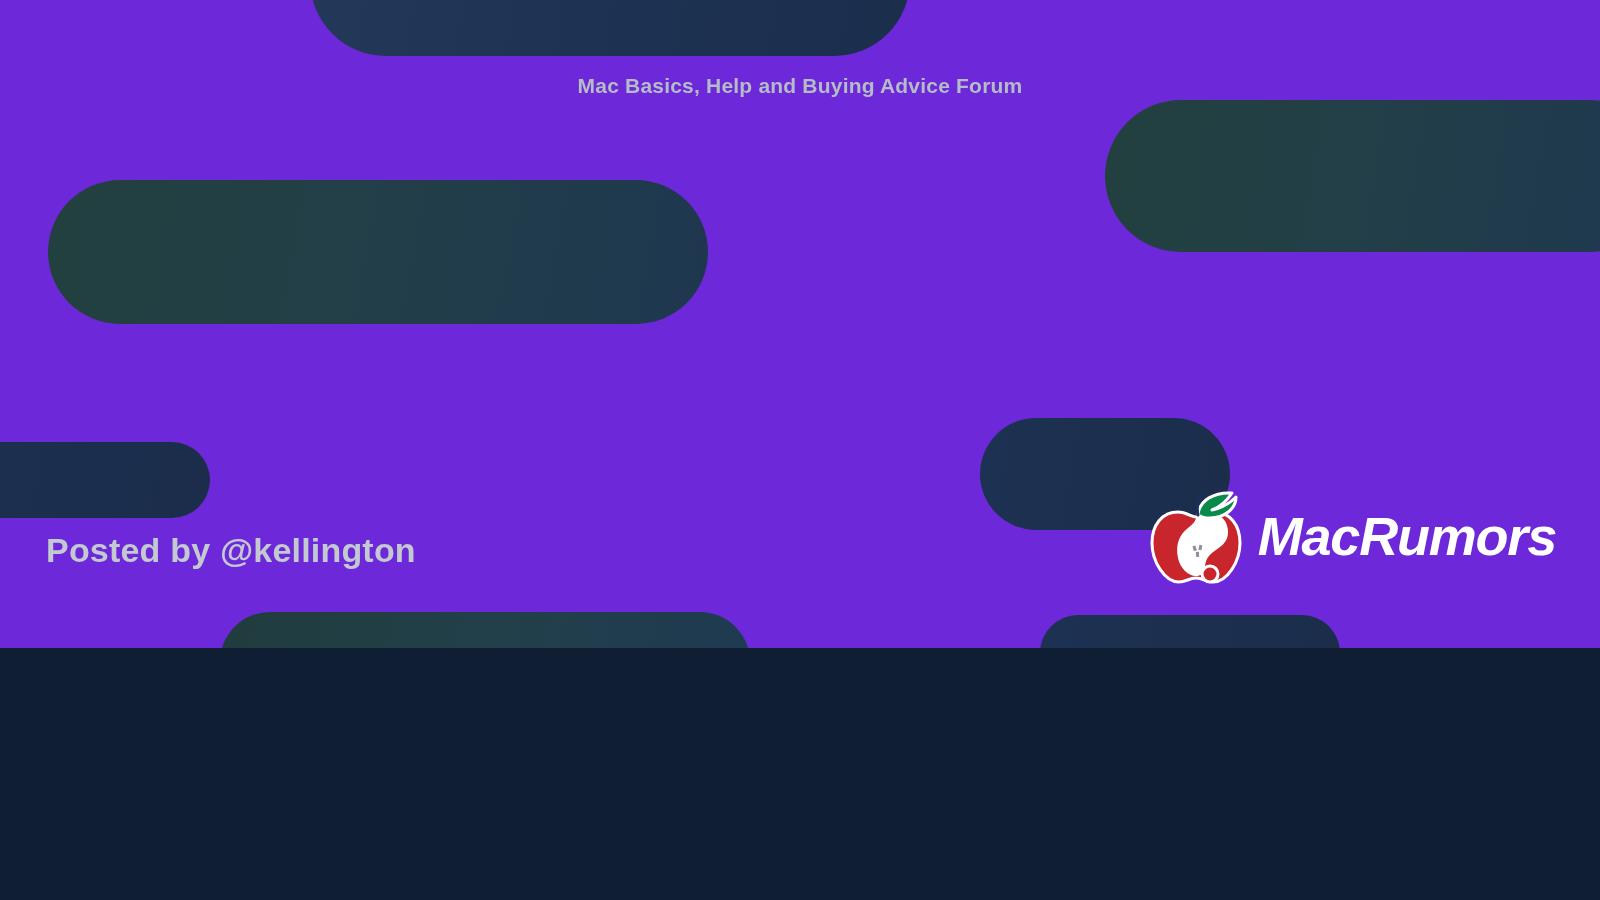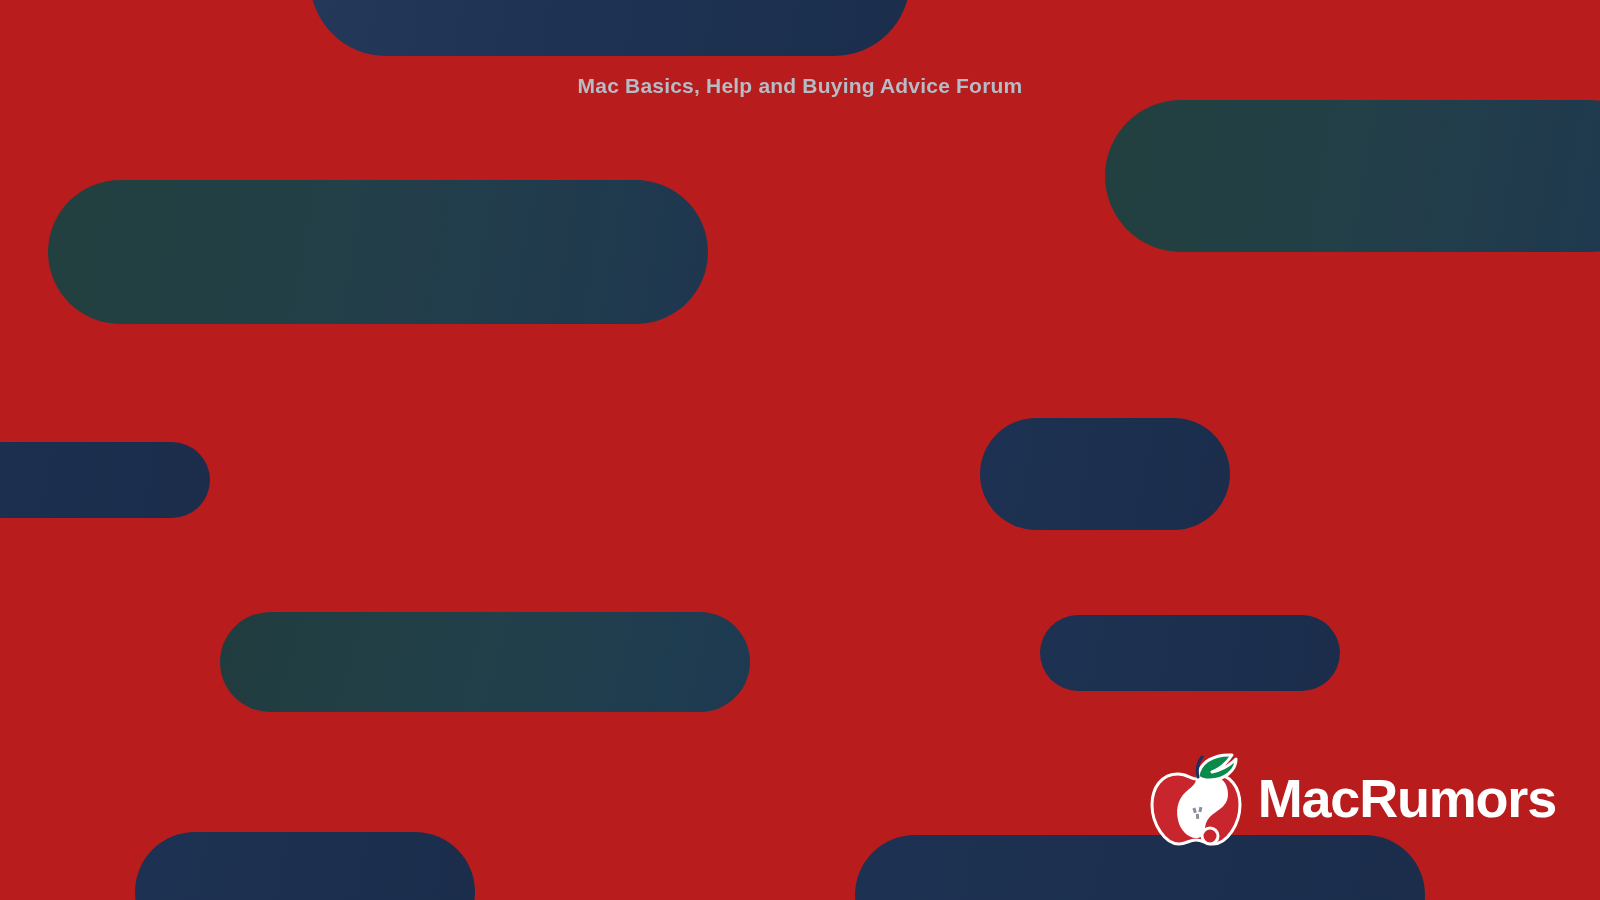--- a/index.html
+++ b/index.html
@@ -3,23 +3,23 @@
 <meta charset="utf-8">
 <style>
   html, body {
     margin: 0;
     padding: 0;
     background: #0f1e33;
   }
   #card {
     position: relative;
     width: 1600px;
-    height: 900px;
+    height: 648px;
     overflow: hidden;
-    background: #b91c1c;
+    background: #6d28d9;
     font-family: "Liberation Sans", sans-serif;
   }
 
   
   #bubbles {
     position: absolute;
     inset: 0;
     overflow: hidden;
     pointer-events: none;
   }
@@ -99,24 +99,25 @@
     bottom: 78px;
     color: #c3c9d1;
     font-size: 34px;
     font-weight: bold;
     letter-spacing: .2px;
   }
 
   #logo {
     position: absolute;
     right: 44px;
-    bottom: 52px;
+    bottom: 62px;
     display: flex;
     align-items: center;
     gap: 6px;
+    font-style: italic;
   }
   #logo-apple { display: block; }
   #logo-word {
     color: #ffffff;
     font-size: 54px;
     font-weight: bold;
     letter-spacing: -1.2px;
     line-height: 1;
     padding-bottom: 4px;
   }
@@ -156,20 +157,21 @@
       <span class="tail tail-right" style="--tailc:#203354;"></span>
     </div>
 
     <div class="bubble tint-dim" style="left:855px; top:835px; width:570px; height:120px;"></div>
 
   </div>
 
   <div id="forum-label">Mac Basics, Help and Buying Advice Forum</div>
 
 
+  <div id="posted-by">Posted by @kellington</div>
 
   <div id="logo">
     <svg id="logo-apple" width="104" height="96" viewBox="0 0 104 96">
 
       <path d="M30 22 C14 22 4 35 4 53 C4 72 17 92 31 92 C38 92 41 88 48 88
                C55 88 58 92 65 92 C79 92 92 72 92 53 C92 35 82 22 66 22
                C57 22 53 27 48 27 C43 27 39 22 30 22 Z" fill="#c9252c" stroke="#ffffff" stroke-width="3"></path>
 
       <path d="M48 27 C48 27 54 22 63 23 C74 24 80 32 80 42
                C80 54 70 58 64 63 C59 67 57 72 57 78

